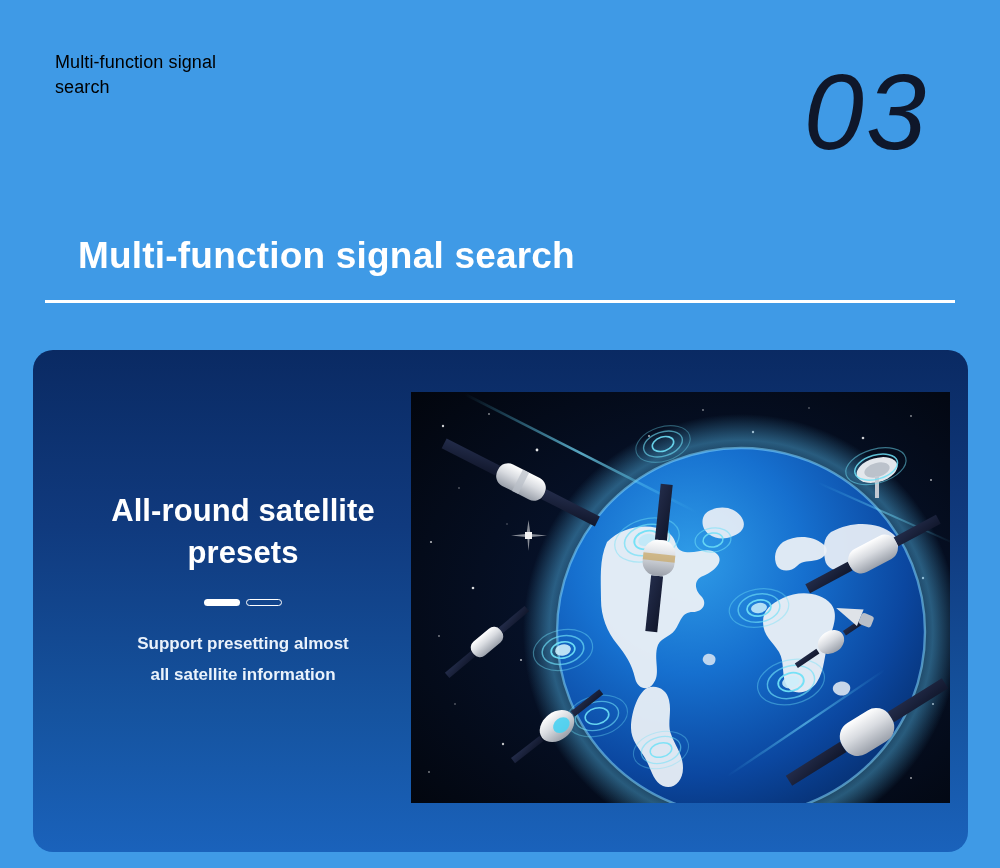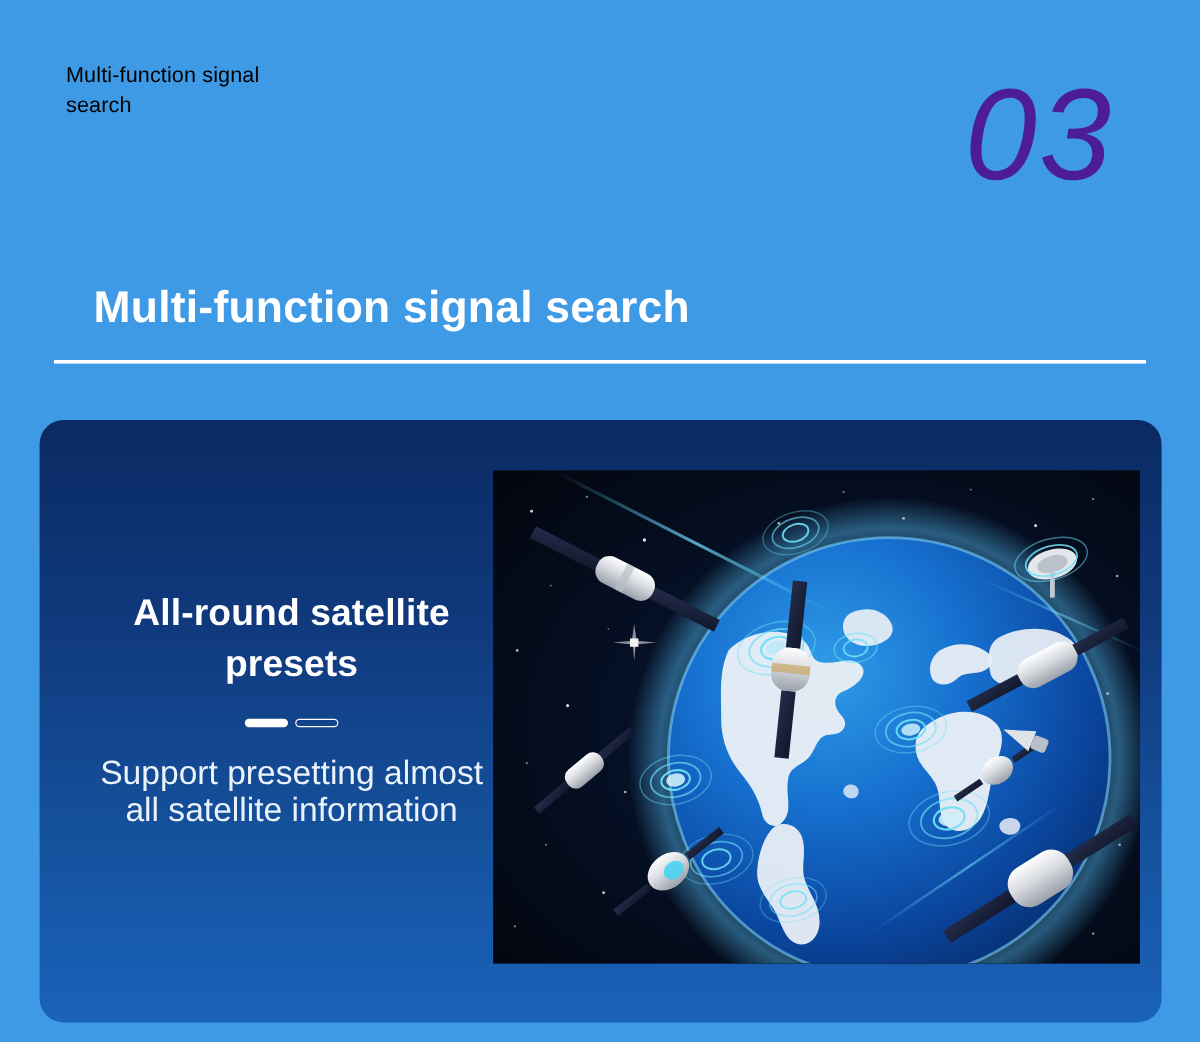--- a/index.html
+++ b/index.html
@@ -32,21 +32,21 @@
     font-size: 18px;
     line-height: 25px;
     font-weight: 400;
     letter-spacing: 0.1px;
     white-space: pre-line;
   }
   .section-number {
     position: absolute;
     right: 72px;
     top: 58px;
-    color: #4c1d95;
+    color: #0f172a;
     font-size: 108px;
     line-height: 108px;
     font-style: italic;
     font-weight: 400;
     letter-spacing: 2px;
   }
 
   
   .page-title {
     position: absolute;
@@ -113,23 +113,23 @@
   .pill-outline {
     width: 36px;
     height: 7px;
     border-radius: 4px;
     border: 1.4px solid #ffffff;
     box-sizing: border-box;
     background: transparent;
   }
   .card-body {
     color: #eaf2fb;
-    font-size: 28px;
+    font-size: 17px;
     line-height: 31px;
-    font-weight: 400;
+    font-weight: 700;
     margin: 0;
     white-space: pre-line;
   }
 
   
   .illustration {
     position: absolute;
     left: 378px;
     top: 42px;
     width: 539px;

